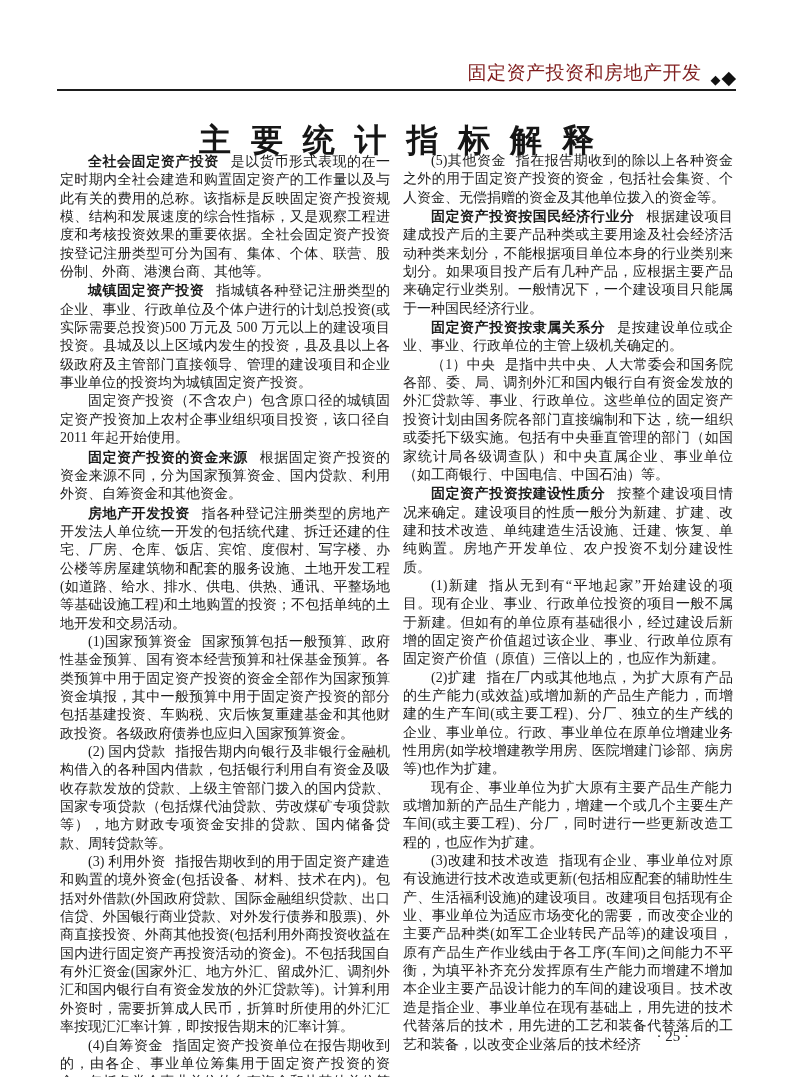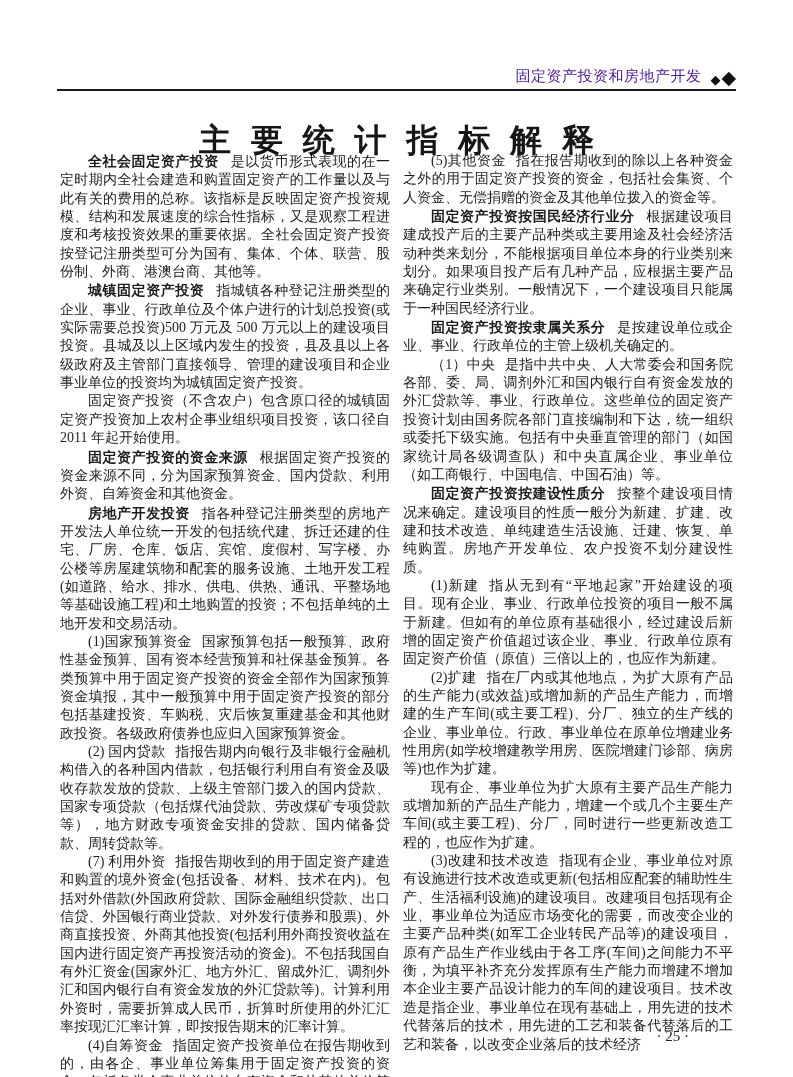--- a/index.html
+++ b/index.html
@@ -20,23 +20,23 @@
     left: 57px; right: 57px; top: 58px;
     height: 28px;
     border-bottom: 2px solid #1d1d1d;
     display: flex;
     justify-content: flex-end;
     align-items: flex-end;
     padding-bottom: 3px;
   }
   .running-header .htext {
     font-family: "Liberation Sans", sans-serif;
-    font-size: 15px;
+    font-size: 19px;
     letter-spacing: 0.5px;
-    color: #4c1d95;
+    color: #7f1d1d;
   }
   .running-header .diamonds {
     display: flex;
     align-items: flex-end;
     margin-left: 9px;
     line-height: 1;
   }
   .diamond-small { font-size: 13px; line-height: 1; color: #111; }
   .diamond-large { font-size: 19px; line-height: 0.9; color: #111; margin-left: 1px; }
   
@@ -116,21 +116,21 @@
   <p class="para"><span class="ptext">固定资产投资（不含农户）包含原口径的城镇固定资产投资加上农村企事业组织项目投资，该口径自 2011 年起开始使用。</span></p>
 
   <p class="para"><b class="term">固定资产投资的资金来源</b><span class="ptext">根据固定资产投资的资金来源不同，分为国家预算资金、国内贷款、利用外资、自筹资金和其他资金。</span></p>
 
   <p class="para"><b class="term">房地产开发投资</b><span class="ptext">指各种登记注册类型的房地产开发法人单位统一开发的包括统代建、拆迁还建的住宅、厂房、仓库、饭店、宾馆、度假村、写字楼、办公楼等房屋建筑物和配套的服务设施、土地开发工程(如道路、给水、排水、供电、供热、通讯、平整场地等基础设施工程)和土地购置的投资；不包括单纯的土地开发和交易活动。</span></p>
 
   <p class="para"><b class="term plain">(1)国家预算资金</b><span class="ptext">国家预算包括一般预算、政府性基金预算、国有资本经营预算和社保基金预算。各类预算中用于固定资产投资的资金全部作为国家预算资金填报，其中一般预算中用于固定资产投资的部分包括基建投资、车购税、灾后恢复重建基金和其他财政投资。各级政府债券也应归入国家预算资金。</span></p>
 
   <p class="para"><b class="term plain">(2) 国内贷款</b><span class="ptext">指报告期内向银行及非银行金融机构借入的各种国内借款，包括银行利用自有资金及吸收存款发放的贷款、上级主管部门拨入的国内贷款、国家专项贷款（包括煤代油贷款、劳改煤矿专项贷款等），地方财政专项资金安排的贷款、国内储备贷款、周转贷款等。</span></p>
 
-  <p class="para"><b class="term plain">(7) 利用外资</b><span class="ptext">指报告期收到的用于固定资产建造和购置的境外资金(包括设备、材料、技术在内)。包括对外借款(外国政府贷款、国际金融组织贷款、出口信贷、外国银行商业贷款、对外发行债券和股票)、外商直接投资、外商其他投资(包括利用外商投资收益在国内进行固定资产再投资活动的资金)。不包括我国自有外汇资金(国家外汇、地方外汇、留成外汇、调剂外汇和国内银行自有资金发放的外汇贷款等)。计算利用外资时，需要折算成人民币，折算时所使用的外汇汇率按现汇汇率计算，即按报告期末的汇率计算。</span></p>
+  <p class="para"><b class="term plain">(3) 利用外资</b><span class="ptext">指报告期收到的用于固定资产建造和购置的境外资金(包括设备、材料、技术在内)。包括对外借款(外国政府贷款、国际金融组织贷款、出口信贷、外国银行商业贷款、对外发行债券和股票)、外商直接投资、外商其他投资(包括利用外商投资收益在国内进行固定资产再投资活动的资金)。不包括我国自有外汇资金(国家外汇、地方外汇、留成外汇、调剂外汇和国内银行自有资金发放的外汇贷款等)。计算利用外资时，需要折算成人民币，折算时所使用的外汇汇率按现汇汇率计算，即按报告期末的汇率计算。</span></p>
 
   <p class="para"><b class="term plain">(4)自筹资金</b><span class="ptext">指固定资产投资单位在报告期收到的，由各企、事业单位筹集用于固定资产投资的资金，包括各类企事业单位的自有资金和从其他单位筹集的用于固定资产投资的资金，但不包括各类财政性资金、从各类金融机构借入资金和国外资金。</span></p>
 </div>
     <div class="col" id="col-right">
   <p class="para"><b class="term plain">(5)其他资金</b><span class="ptext">指在报告期收到的除以上各种资金之外的用于固定资产投资的资金，包括社会集资、个人资金、无偿捐赠的资金及其他单位拨入的资金等。</span></p>
 
   <p class="para"><b class="term">固定资产投资按国民经济行业分</b><span class="ptext">根据建设项目建成投产后的主要产品种类或主要用途及社会经济活动种类来划分，不能根据项目单位本身的行业类别来划分。如果项目投产后有几种产品，应根据主要产品来确定行业类别。一般情况下，一个建设项目只能属于一种国民经济行业。</span></p>
 
   <p class="para"><b class="term">固定资产投资按隶属关系分</b><span class="ptext">是按建设单位或企业、事业、行政单位的主管上级机关确定的。</span></p>
 

